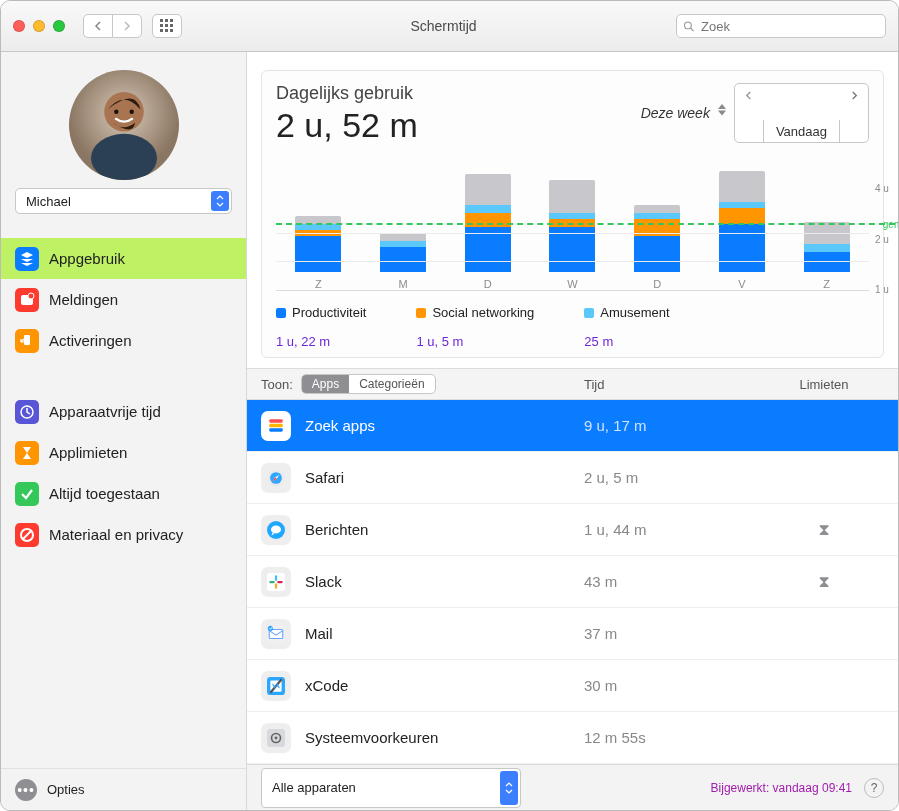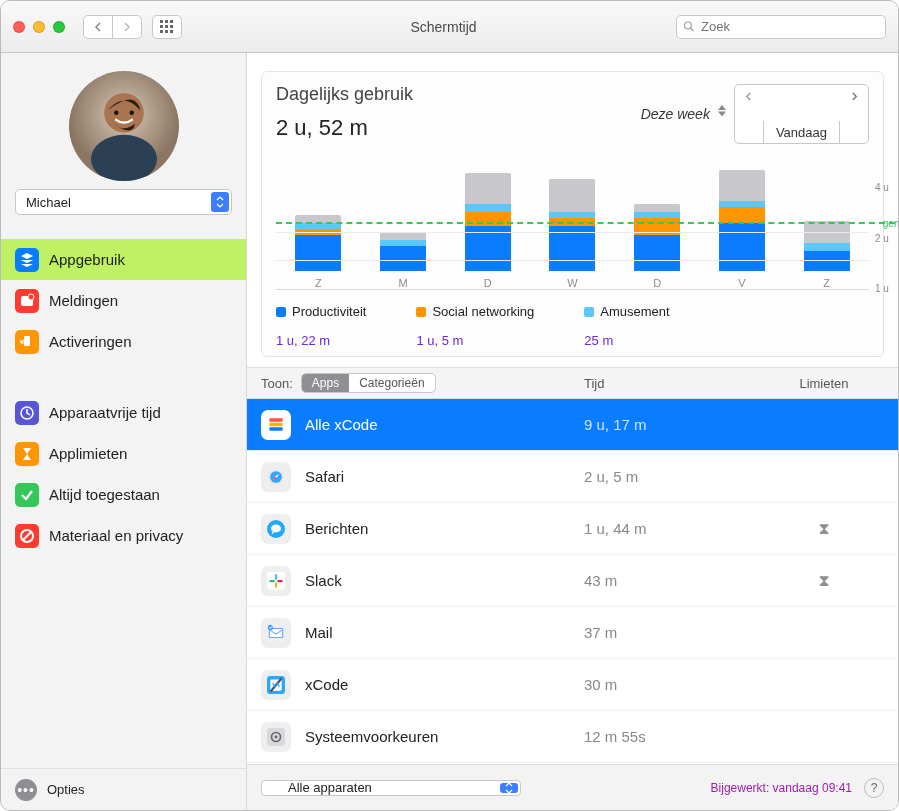--- a/index.html
+++ b/index.html
@@ -48,21 +48,21 @@
   .options-row { margin-top: auto; display: flex; align-items: center; height: 42px; padding: 0 14px; gap: 10px; border-top: 1px solid #e0e0e0; }
   .options-icon { width: 22px; height: 22px; border-radius: 50%; background: #8e8e93; display:flex; align-items:center; justify-content:center; }
   .options-icon span { color:#fff; font-size: 14px; letter-spacing: 1px; line-height:1; }
 
   
   .main { flex: 1; display: flex; flex-direction: column; background: #fff; }
 
   .card { margin: 18px 14px 10px; background: #fdfdfd; border: 1px solid #e4e4e4; border-radius: 6px; padding: 12px 14px 8px; }
   .card-hdr { display: flex; align-items: flex-start; }
   .usage-label { font-size: 18px; color: #444; }
-  .usage-big { font-size: 22px; font-weight: 500; margin-top: 10px; }
+  .usage-big { font-size: 34px; font-weight: 500; margin-top: 2px; }
   .range-controls { margin-left: auto; display: flex; align-items: center; gap: 8px; }
   .range-select { position: relative; font-size: 14px; color: #333; padding-right: 16px; font-style: italic; }
   .range-select::after { content:""; position:absolute; right:0; top:50%; transform:translateY(-50%); border-left:4px solid transparent; border-right:4px solid transparent; border-top:5px solid #8a8a8a; }
   .range-select::before { content:""; position:absolute; right:0; top:50%; transform:translateY(-180%); border-left:4px solid transparent; border-right:4px solid transparent; border-bottom:5px solid #8a8a8a; }
   .seg { display: flex; border: 1px solid #c7c7c7; border-radius: 5px; overflow: hidden; background:#fff; }
   .seg-btn { width: 28px; height: 22px; display:flex; align-items:center; justify-content:center; color:#888; font-size:13px; }
   .seg-btn.mid { border-left:1px solid #c7c7c7; border-right:1px solid #c7c7c7; padding: 0 12px; width:auto; color:#333; font-size:13px;margin-top:36px; }
   .seg-btn:last-child { color:#555; }
 
   .chart { position: relative; height: 132px; margin-top: 14px; display: flex; align-items: flex-end; }
@@ -103,21 +103,21 @@
   .app-icon { width:30px; height:30px; border-radius:7px; margin-right:14px; display:flex; align-items:center; justify-content:center; background:#eee; flex-shrink:0; }
   .app-icon svg { width:18px; height:18px; }
   .row.selected .app-icon { background:#fff; }
   .app-name { flex:1; }
   .app-time { width:180px; color:#888; }
   .row.selected .app-time { color:#d0e3ff; }
   .app-lim { width:120px; text-align:center; color:#8e8e93; font-size:16px; }
 
   
   .footer { height:46px; border-top:1px solid #dcdcdc; background:#f3f3f3; display:flex; align-items:center; padding:0 14px; gap:12px; }
-  .device-select { position:relative; height:16px; width:260px; background:#fff; border:1px solid #c7c7c7; border-radius:4px; display:flex; align-items:center; padding:0 24px 0 26px; font-size:13px; }
+  .device-select { position:relative; height:40px; width:260px; background:#fff; border:1px solid #c7c7c7; border-radius:4px; display:flex; align-items:center; padding:0 24px 0 10px; font-size:13px; }
   .device-select .updown { position:absolute; right:2px; top:2px; bottom:2px; width:18px; background:#3b7fff; border-radius:3px; display:flex; align-items:center; justify-content:center; }
   .updated { margin-left:auto; font-size:12px; color:#a21caf; }
   .help { width:20px; height:20px; border-radius:50%; border:1px solid #bdbdbd; display:flex; align-items:center; justify-content:center; font-size:12px; color:#666; }
 </style>
 </head>
 <body>
 
 <div class="window">
 
   <div class="titlebar">
@@ -410,21 +410,21 @@
 
       <div class="rows" id="rows">
           <div class="row selected">
             <div class="app-icon">
               <svg viewBox="0 0 16 16">
                 <rect x="2" y="10" width="12" height="3" rx="1" fill="#0a7cff"></rect>
                 <rect x="2" y="6" width="12" height="3" rx="1" fill="#ffb400"></rect>
                 <rect x="2" y="2" width="12" height="3" rx="1" fill="#ff4f4f"></rect>
               </svg>
             </div>
-            <div class="app-name">Alle xCode</div>
+            <div class="app-name">Zoek apps</div>
             <div class="app-time">9 u, 17 m</div>
             <div class="app-lim"></div>
           </div>
           <div class="row">
             <div class="app-icon">
               <svg viewBox="0 0 16 16">
                 <circle cx="8" cy="8" r="7" fill="#e8e8ec"></circle>
                 <circle cx="8" cy="8" r="5.2" fill="#2fa6ff"></circle>
                 <path d="M11 5 L8.6 8.6 L5 11 L7.4 7.4 Z" fill="#fff"></path>
                 <path d="M8.6 8.6 L5 11 L7.4 7.4 Z" fill="#ff3b30"></path>

